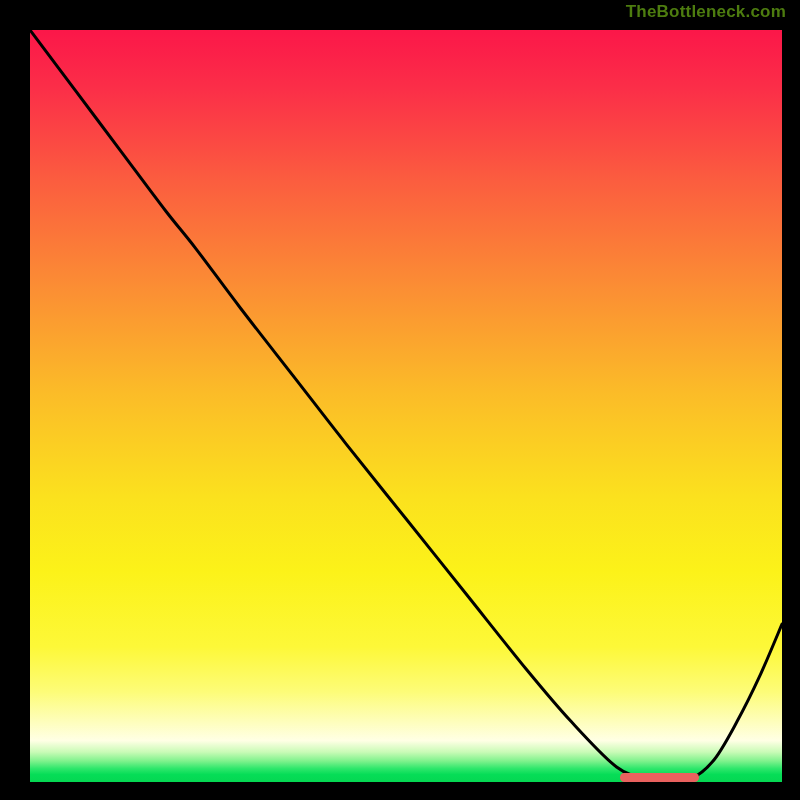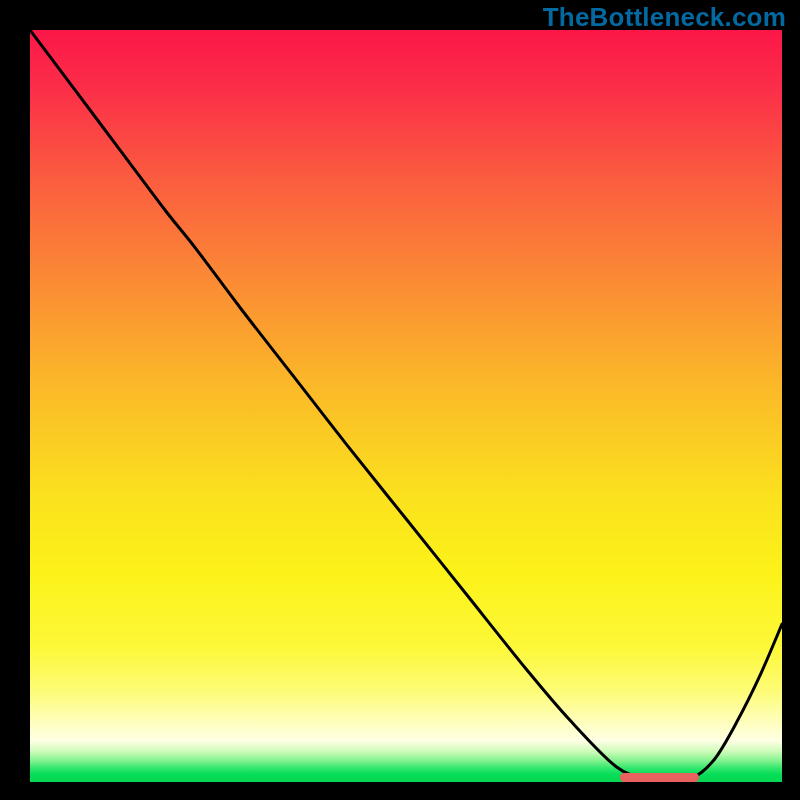--- a/index.html
+++ b/index.html
@@ -13,22 +13,22 @@
   }
   .wrap {
     position: relative;
     width: 800px;
     height: 800px;
   }
   .attribution {
     position: absolute;
     top: 2px;
     right: 14px;
-    color: #0369a1;
-    font-size: 26px;
+    color: #4d7c0f;
+    font-size: 17px;
     font-weight: 600;
     letter-spacing: 0.2px;
   }
   .plot-frame {
     position: absolute;
     left: 30px;
     top: 30px;
     width: 752px;
     height: 752px;
     background: #000;

